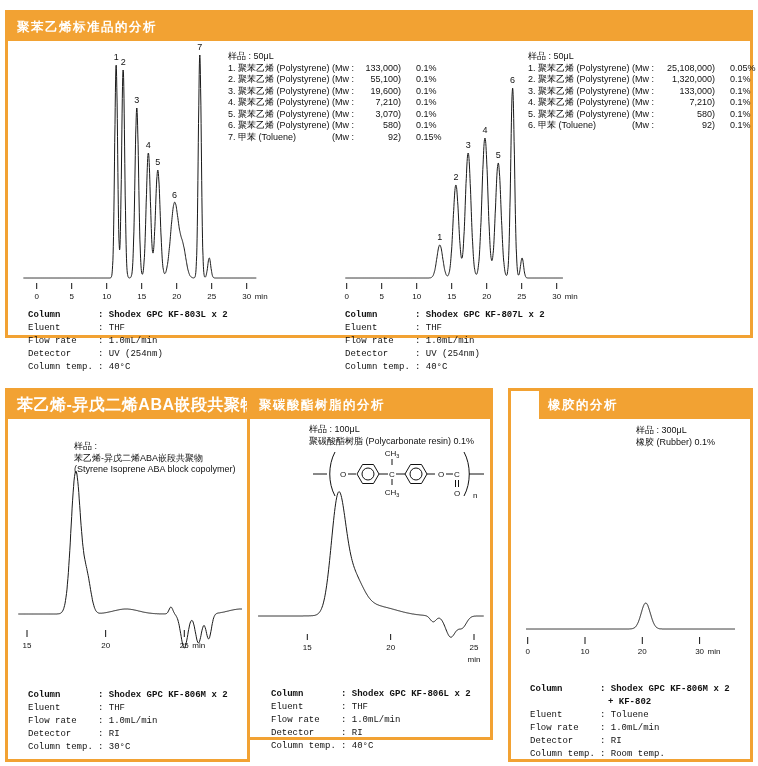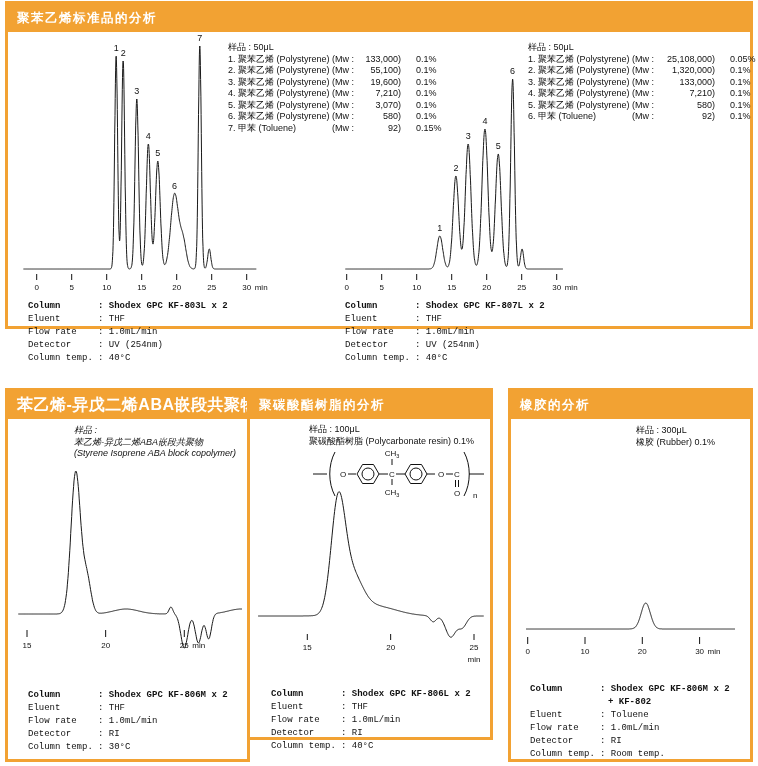--- a/index.html
+++ b/index.html
@@ -31,21 +31,21 @@
   .cond-extra{padding-left:8px;}
   svg{display:block;overflow:visible;}
   svg text{font-family:"Liberation Sans", sans-serif;fill:#111;}
   .tick-label{font-size:8px;}
   .peak-label{font-size:9px;}
   .struct text{font-size:8px;}
 </style>
 </head>
 <body>
 
-<div class="panel" style="left:5px;top:1px;width:748px;height:328px;">
+<div class="panel" style="left:5px;top:10px;width:748px;height:328px;">
   <div class="panel-header">聚苯乙烯标准品的分析</div>
 
   <svg class="abs" style="left:7px;top:27px;" width="262" height="266">
       <path d="M8.4,238.0L8.6,238.0L8.8,238.0L9.0,238.0L9.2,238.0L9.5,238.0L9.7,238.0L9.9,238.0L10.1,238.0L10.3,238.0L10.5,238.0L10.7,238.0L10.9,238.0L11.1,238.0L11.3,238.0L11.6,238.0L11.8,238.0L12.0,238.0L12.2,238.0L12.4,238.0L12.6,238.0L12.8,238.0L13.0,238.0L13.2,238.0L13.4,238.0L13.7,238.0L13.9,238.0L14.1,238.0L14.3,238.0L14.5,238.0L14.7,238.0L14.9,238.0L15.1,238.0L15.3,238.0L15.5,238.0L15.8,238.0L16.0,238.0L16.2,238.0L16.4,238.0L16.6,238.0L16.8,238.0L17.0,238.0L17.2,238.0L17.4,238.0L17.6,238.0L17.9,238.0L18.1,238.0L18.3,238.0L18.5,238.0L18.7,238.0L18.9,238.0L19.1,238.0L19.3,238.0L19.5,238.0L19.7,238.0L20.0,238.0L20.2,238.0L20.4,238.0L20.6,238.0L20.8,238.0L21.0,238.0L21.2,238.0L21.4,238.0L21.6,238.0L21.8,238.0L22.1,238.0L22.3,238.0L22.5,238.0L22.7,238.0L22.9,238.0L23.1,238.0L23.3,238.0L23.5,238.0L23.7,238.0L23.9,238.0L24.2,238.0L24.4,238.0L24.6,238.0L24.8,238.0L25.0,238.0L25.2,238.0L25.4,238.0L25.6,238.0L25.8,238.0L26.0,238.0L26.3,238.0L26.5,238.0L26.7,238.0L26.9,238.0L27.1,238.0L27.3,238.0L27.5,238.0L27.7,238.0L27.9,238.0L28.1,238.0L28.4,238.0L28.6,238.0L28.8,238.0L29.0,238.0L29.2,238.0L29.4,238.0L29.6,238.0L29.8,238.0L30.0,238.0L30.2,238.0L30.5,238.0L30.7,238.0L30.9,238.0L31.1,238.0L31.3,238.0L31.5,238.0L31.7,238.0L31.9,238.0L32.1,238.0L32.3,238.0L32.6,238.0L32.8,238.0L33.0,238.0L33.2,238.0L33.4,238.0L33.6,238.0L33.8,238.0L34.0,238.0L34.2,238.0L34.4,238.0L34.7,238.0L34.9,238.0L35.1,238.0L35.3,238.0L35.5,238.0L35.7,238.0L35.9,238.0L36.1,238.0L36.3,238.0L36.5,238.0L36.8,238.0L37.0,238.0L37.2,238.0L37.4,238.0L37.6,238.0L37.8,238.0L38.0,238.0L38.2,238.0L38.4,238.0L38.6,238.0L38.8,238.0L39.1,238.0L39.3,238.0L39.5,238.0L39.7,238.0L39.9,238.0L40.1,238.0L40.3,238.0L40.5,238.0L40.7,238.0L40.9,238.0L41.2,238.0L41.4,238.0L41.6,238.0L41.8,238.0L42.0,238.0L42.2,238.0L42.4,238.0L42.6,238.0L42.8,238.0L43.0,238.0L43.3,238.0L43.5,238.0L43.7,238.0L43.9,238.0L44.1,238.0L44.3,238.0L44.5,238.0L44.7,238.0L44.9,238.0L45.1,238.0L45.4,238.0L45.6,238.0L45.8,238.0L46.0,238.0L46.2,238.0L46.4,238.0L46.6,238.0L46.8,238.0L47.0,238.0L47.2,238.0L47.5,238.0L47.7,238.0L47.9,238.0L48.1,238.0L48.3,238.0L48.5,238.0L48.7,238.0L48.9,238.0L49.1,238.0L49.3,238.0L49.6,238.0L49.8,238.0L50.0,238.0L50.2,238.0L50.4,238.0L50.6,238.0L50.8,238.0L51.0,238.0L51.2,238.0L51.4,238.0L51.7,238.0L51.9,238.0L52.1,238.0L52.3,238.0L52.5,238.0L52.7,238.0L52.9,238.0L53.1,238.0L53.3,238.0L53.5,238.0L53.8,238.0L54.0,238.0L54.2,238.0L54.4,238.0L54.6,238.0L54.8,238.0L55.0,238.0L55.2,238.0L55.4,238.0L55.6,238.0L55.9,238.0L56.1,238.0L56.3,238.0L56.5,238.0L56.7,238.0L56.9,238.0L57.1,238.0L57.3,238.0L57.5,238.0L57.8,238.0L58.0,238.0L58.2,238.0L58.4,238.0L58.6,238.0L58.8,238.0L59.0,238.0L59.2,238.0L59.4,238.0L59.6,238.0L59.9,238.0L60.1,238.0L60.3,238.0L60.5,238.0L60.7,238.0L60.9,238.0L61.1,238.0L61.3,238.0L61.5,238.0L61.7,238.0L62.0,238.0L62.2,238.0L62.4,238.0L62.6,238.0L62.8,238.0L63.0,238.0L63.2,238.0L63.4,238.0L63.6,238.0L63.8,238.0L64.1,238.0L64.3,238.0L64.5,238.0L64.7,238.0L64.9,238.0L65.1,238.0L65.3,238.0L65.5,238.0L65.7,238.0L65.9,238.0L66.2,238.0L66.4,238.0L66.6,238.0L66.8,238.0L67.0,238.0L67.2,238.0L67.4,238.0L67.6,238.0L67.8,238.0L68.0,238.0L68.3,238.0L68.5,238.0L68.7,238.0L68.9,238.0L69.1,238.0L69.3,238.0L69.5,238.0L69.7,238.0L69.9,238.0L70.1,238.0L70.4,238.0L70.6,238.0L70.8,238.0L71.0,238.0L71.2,238.0L71.4,238.0L71.6,238.0L71.8,238.0L72.0,238.0L72.2,238.0L72.5,238.0L72.7,238.0L72.9,238.0L73.1,238.0L73.3,238.0L73.5,238.0L73.7,238.0L73.9,238.0L74.1,238.0L74.3,238.0L74.6,238.0L74.8,238.0L75.0,238.0L75.2,238.0L75.4,238.0L75.6,238.0L75.8,238.0L76.0,238.0L76.2,238.0L76.4,238.0L76.7,238.0L76.9,238.0L77.1,238.0L77.3,238.0L77.5,238.0L77.7,238.0L77.9,238.0L78.1,238.0L78.3,238.0L78.5,238.0L78.8,238.0L79.0,238.0L79.2,238.0L79.4,238.0L79.6,238.0L79.8,238.0L80.0,238.0L80.2,238.0L80.4,238.0L80.6,238.0L80.9,238.0L81.1,238.0L81.3,238.0L81.5,238.0L81.7,238.0L81.9,238.0L82.1,238.0L82.3,238.0L82.5,238.0L82.7,238.0L83.0,238.0L83.2,238.0L83.4,238.0L83.6,238.0L83.8,238.0L84.0,238.0L84.2,238.0L84.4,238.0L84.6,238.0L84.8,238.0L85.1,238.0L85.3,238.0L85.5,238.0L85.7,238.0L85.9,238.0L86.1,238.0L86.3,238.0L86.5,238.0L86.7,238.0L86.9,238.0L87.1,238.0L87.4,238.0L87.6,238.0L87.8,238.0L88.0,238.0L88.2,238.0L88.4,238.0L88.6,238.0L88.8,238.0L89.0,238.0L89.2,238.0L89.5,238.0L89.7,238.0L89.9,238.0L90.1,238.0L90.3,238.0L90.5,238.0L90.7,238.0L90.9,238.0L91.1,238.0L91.3,238.0L91.6,238.0L91.8,238.0L92.0,238.0L92.2,238.0L92.4,238.0L92.6,238.0L92.8,238.0L93.0,238.0L93.2,238.0L93.4,238.0L93.7,238.0L93.9,238.0L94.1,238.0L94.3,238.0L94.5,238.0L94.7,238.0L94.9,238.0L95.1,238.0L95.3,237.9L95.5,237.8L95.8,237.7L96.0,237.6L96.2,237.3L96.4,236.9L96.6,236.2L96.8,235.3L97.0,233.9L97.2,231.9L97.4,229.2L97.6,225.5L97.9,220.6L98.1,214.3L98.3,206.3L98.5,196.6L98.7,184.9L98.9,171.3L99.1,155.9L99.3,139.0L99.5,121.1L99.7,102.7L100.0,84.5L100.2,67.4L100.4,52.3L100.6,39.9L100.8,31.0L101.0,26.0L101.2,25.2L101.4,28.8L101.6,36.5L101.8,47.8L102.1,62.1L102.3,78.5L102.5,96.3L102.7,114.6L102.9,132.5L103.1,149.5L103.3,164.8L103.5,178.3L103.7,189.4L103.9,198.2L104.2,204.6L104.4,208.4L104.6,209.8L104.8,208.8L105.0,205.4L105.2,199.7L105.4,191.6L105.6,181.4L105.8,169.2L106.0,155.1L106.3,139.5L106.5,123.0L106.7,105.9L106.9,89.1L107.1,73.1L107.3,58.7L107.5,46.7L107.7,37.6L107.9,31.9L108.1,30.0L108.4,31.9L108.6,37.6L108.8,46.7L109.0,58.8L109.2,73.1L109.4,89.2L109.6,106.1L109.8,123.3L110.0,140.1L110.2,155.9L110.5,170.5L110.7,183.5L110.9,194.8L111.1,204.4L111.3,212.3L111.5,218.8L111.7,223.8L111.9,227.8L112.1,230.7L112.3,233.0L112.6,234.6L112.8,235.7L113.0,236.5L113.2,237.0L113.4,237.4L113.6,237.6L113.8,237.8L114.0,237.8L114.2,237.9L114.4,237.9L114.7,237.9L114.9,237.9L115.1,237.8L115.3,237.7L115.5,237.6L115.7,237.4L115.9,237.1L116.1,236.7L116.3,236.1L116.5,235.3L116.8,234.3L117.0,233.0L117.2,231.2L117.4,229.0L117.6,226.1L117.8,222.6L118.0,218.3L118.2,213.2L118.4,207.1L118.6,200.0L118.9,191.9L119.1,182.8L119.3,172.8L119.5,162.0L119.7,150.6L119.9,138.9L120.1,127.0L120.3,115.3L120.5,104.2L120.7,94.1L121.0,85.2L121.2,77.9L121.4,72.5L121.6,69.1L121.8,68.0L122.0,69.1L122.2,72.5L122.4,77.9L122.6,85.2L122.8,94.1L123.1,104.2L123.3,115.3L123.5,127.0L123.7,138.9L123.9,150.6L124.1,162.0L124.3,172.8L124.5,182.8L124.7,191.9L124.9,199.9L125.2,207.0L125.4,213.1L125.6,218.2L125.8,222.4L126.0,225.9L126.2,228.6L126.4,230.7L126.6,232.2L126.8,233.3L127.0,234.0L127.3,234.2L127.5,234.2L127.7,233.8L127.9,233.1L128.1,232.1L128.3,230.7L128.5,228.9L128.7,226.8L128.9,224.1L129.1,221.0L129.4,217.4L129.6,213.2L129.8,208.5L130.0,203.2L130.2,197.4L130.4,191.1L130.6,184.3L130.8,177.2L131.0,169.7L131.2,162.2L131.5,154.6L131.7,147.2L131.9,140.2L132.1,133.6L132.3,127.7L132.5,122.6L132.7,118.5L132.9,115.5L133.1,113.6L133.3,113.0L133.6,113.6L133.8,115.4L134.0,118.4L134.2,122.5L134.4,127.5L134.6,133.3L134.8,139.8L135.0,146.7L135.2,153.9L135.4,161.3L135.7,168.5L135.9,175.6L136.1,182.3L136.3,188.5L136.5,194.2L136.7,199.2L136.9,203.4L137.1,206.9L137.3,209.7L137.5,211.6L137.8,212.7L138.0,213.1L138.2,212.7L138.4,211.6L138.6,209.7L138.8,207.3L139.0,204.1L139.2,200.5L139.4,196.3L139.6,191.6L139.9,186.6L140.1,181.3L140.3,175.8L140.5,170.2L140.7,164.6L140.9,159.0L141.1,153.7L141.3,148.7L141.5,144.1L141.7,140.0L142.0,136.5L142.2,133.7L142.4,131.7L142.6,130.4L142.8,130.0L143.0,130.4L143.2,131.7L143.4,133.7L143.6,136.5L143.8,140.0L144.1,144.1L144.3,148.7L144.5,153.8L144.7,159.2L144.9,164.8L145.1,170.5L145.3,176.3L145.5,182.0L145.7,187.5L145.9,192.9L146.2,198.0L146.4,202.7L146.6,207.2L146.8,211.2L147.0,214.9L147.2,218.2L147.4,221.1L147.6,223.6L147.8,225.8L148.0,227.7L148.3,229.2L148.5,230.5L148.7,231.6L148.9,232.3L149.1,232.9L149.3,233.3L149.5,233.6L149.7,233.6L149.9,233.6L150.1,233.4L150.4,233.1L150.6,232.7L150.8,232.2L151.0,231.6L151.2,230.8L151.4,230.0L151.6,229.1L151.8,228.1L152.0,227.0L152.2,225.8L152.5,224.5L152.7,223.1L152.9,221.6L153.1,220.0L153.3,218.3L153.5,216.5L153.7,214.6L153.9,212.6L154.1,210.6L154.3,208.4L154.6,206.2L154.8,203.9L155.0,201.5L155.2,199.1L155.4,196.6L155.6,194.2L155.8,191.7L156.0,189.2L156.2,186.7L156.4,184.3L156.7,181.9L156.9,179.6L157.1,177.4L157.3,175.3L157.5,173.3L157.7,171.4L157.9,169.6L158.1,168.1L158.3,166.7L158.5,165.4L158.8,164.4L159.0,163.5L159.2,162.9L159.4,162.4L159.6,162.2L159.8,162.2L160.0,162.3L160.2,162.7L160.4,163.2L160.6,163.9L160.9,164.8L161.1,165.8L161.3,166.9L161.5,168.2L161.7,169.6L161.9,171.0L162.1,172.6L162.3,174.1L162.5,175.7L162.8,177.4L163.0,179.0L163.2,180.6L163.4,182.1L163.6,183.7L163.8,185.1L164.0,186.5L164.2,187.9L164.4,189.1L164.6,190.3L164.9,191.4L165.1,192.5L165.3,193.4L165.5,194.3L165.7,195.1L165.9,195.9L166.1,196.7L166.3,197.4L166.5,198.0L166.7,198.7L167.0,199.4L167.2,200.1L167.4,200.8L167.6,201.5L167.8,202.3L168.0,203.1L168.2,203.9L168.4,204.8L168.6,205.8L168.8,206.8L169.1,207.8L169.3,208.9L169.5,210.1L169.7,211.3L169.9,212.5L170.1,213.8L170.3,215.0L170.5,216.3L170.7,217.6L170.9,218.9L171.2,220.2L171.4,221.4L171.6,222.7L171.8,223.9L172.0,225.0L172.2,226.1L172.4,227.2L172.6,228.2L172.8,229.2L173.0,230.0L173.3,230.9L173.5,231.7L173.7,232.4L173.9,233.0L174.1,233.6L174.3,234.2L174.5,234.6L174.7,235.1L174.9,235.5L175.1,235.8L175.4,236.1L175.6,236.4L175.8,236.7L176.0,236.9L176.2,237.0L176.4,237.2L176.6,237.3L176.8,237.4L177.0,237.5L177.2,237.6L177.5,237.7L177.7,237.7L177.9,237.8L178.1,237.8L178.3,237.9L178.5,237.9L178.7,237.9L178.9,237.9L179.1,237.8L179.3,237.7L179.6,237.6L179.8,237.3L180.0,237.0L180.2,236.4L180.4,235.5L180.6,234.2L180.8,232.4L181.0,229.8L181.2,226.3L181.4,221.6L181.7,215.5L181.9,207.8L182.1,198.2L182.3,186.7L182.5,173.1L182.7,157.6L182.9,140.4L183.1,121.9L183.3,102.7L183.5,83.6L183.8,65.2L184.0,48.6L184.2,34.6L184.4,23.9L184.6,17.3L184.8,15.0L185.0,17.3L185.2,23.9L185.4,34.6L185.6,48.6L185.9,65.2L186.1,83.6L186.3,102.7L186.5,121.9L186.7,140.4L186.9,157.6L187.1,173.1L187.3,186.7L187.5,198.2L187.7,207.8L188.0,215.5L188.2,221.6L188.4,226.3L188.6,229.8L188.8,232.4L189.0,234.2L189.2,235.4L189.4,236.3L189.6,236.8L189.8,237.0L190.1,237.1L190.3,237.1L190.5,236.9L190.7,236.6L190.9,236.1L191.1,235.5L191.3,234.8L191.5,233.8L191.7,232.8L191.9,231.5L192.2,230.1L192.4,228.6L192.6,227.0L192.8,225.3L193.0,223.7L193.2,222.1L193.4,220.8L193.6,219.6L193.8,218.7L194.0,218.2L194.3,218.0L194.5,218.2L194.7,218.7L194.9,219.6L195.1,220.8L195.3,222.1L195.5,223.7L195.7,225.3L195.9,227.0L196.1,228.6L196.4,230.1L196.6,231.5L196.8,232.8L197.0,233.8L197.2,234.8L197.4,235.5L197.6,236.1L197.8,236.6L198.0,237.0L198.2,237.3L198.5,237.5L198.7,237.7L198.9,237.8L199.1,237.9L199.3,237.9L199.5,237.9L199.7,238.0L199.9,238.0L200.1,238.0L200.3,238.0L200.6,238.0L200.8,238.0L201.0,238.0L201.2,238.0L201.4,238.0L201.6,238.0L201.8,238.0L202.0,238.0L202.2,238.0L202.4,238.0L202.7,238.0L202.9,238.0L203.1,238.0L203.3,238.0L203.5,238.0L203.7,238.0L203.9,238.0L204.1,238.0L204.3,238.0L204.5,238.0L204.8,238.0L205.0,238.0L205.2,238.0L205.4,238.0L205.6,238.0L205.8,238.0L206.0,238.0L206.2,238.0L206.4,238.0L206.6,238.0L206.9,238.0L207.1,238.0L207.3,238.0L207.5,238.0L207.7,238.0L207.9,238.0L208.1,238.0L208.3,238.0L208.5,238.0L208.7,238.0L209.0,238.0L209.2,238.0L209.4,238.0L209.6,238.0L209.8,238.0L210.0,238.0L210.2,238.0L210.4,238.0L210.6,238.0L210.8,238.0L211.1,238.0L211.3,238.0L211.5,238.0L211.7,238.0L211.9,238.0L212.1,238.0L212.3,238.0L212.5,238.0L212.7,238.0L212.9,238.0L213.2,238.0L213.4,238.0L213.6,238.0L213.8,238.0L214.0,238.0L214.2,238.0L214.4,238.0L214.6,238.0L214.8,238.0L215.0,238.0L215.3,238.0L215.5,238.0L215.7,238.0L215.9,238.0L216.1,238.0L216.3,238.0L216.5,238.0L216.7,238.0L216.9,238.0L217.1,238.0L217.4,238.0L217.6,238.0L217.8,238.0L218.0,238.0L218.2,238.0L218.4,238.0L218.6,238.0L218.8,238.0L219.0,238.0L219.2,238.0L219.5,238.0L219.7,238.0L219.9,238.0L220.1,238.0L220.3,238.0L220.5,238.0L220.7,238.0L220.9,238.0L221.1,238.0L221.3,238.0L221.6,238.0L221.8,238.0L222.0,238.0L222.2,238.0L222.4,238.0L222.6,238.0L222.8,238.0L223.0,238.0L223.2,238.0L223.4,238.0L223.7,238.0L223.9,238.0L224.1,238.0L224.3,238.0L224.5,238.0L224.7,238.0L224.9,238.0L225.1,238.0L225.3,238.0L225.5,238.0L225.8,238.0L226.0,238.0L226.2,238.0L226.4,238.0L226.6,238.0L226.8,238.0L227.0,238.0L227.2,238.0L227.4,238.0L227.6,238.0L227.9,238.0L228.1,238.0L228.3,238.0L228.5,238.0L228.7,238.0L228.9,238.0L229.1,238.0L229.3,238.0L229.5,238.0L229.7,238.0L230.0,238.0L230.2,238.0L230.4,238.0L230.6,238.0L230.8,238.0L231.0,238.0L231.2,238.0L231.4,238.0L231.6,238.0L231.8,238.0L232.1,238.0L232.3,238.0L232.5,238.0L232.7,238.0L232.9,238.0L233.1,238.0L233.3,238.0L233.5,238.0L233.7,238.0L233.9,238.0L234.2,238.0L234.4,238.0L234.6,238.0L234.8,238.0L235.0,238.0L235.2,238.0L235.4,238.0L235.6,238.0L235.8,238.0L236.0,238.0L236.3,238.0L236.5,238.0L236.7,238.0L236.9,238.0L237.1,238.0L237.3,238.0L237.5,238.0L237.7,238.0L237.9,238.0L238.1,238.0L238.4,238.0L238.6,238.0L238.8,238.0L239.0,238.0L239.2,238.0L239.4,238.0L239.6,238.0L239.8,238.0L240.0,238.0L240.2,238.0L240.5,238.0L240.7,238.0L240.9,238.0L241.1,238.0L241.3,238.0" fill="none" stroke="#1a1a1a" stroke-width="1"></path>
       <line x1="21.7" y1="243" x2="21.7" y2="249" stroke="#111" stroke-width="1"></line>
       <text x="21.7" y="259" text-anchor="middle" class="tick-label">0</text>
       <line x1="56.7" y1="243" x2="56.7" y2="249" stroke="#111" stroke-width="1"></line>
       <text x="56.7" y="259" text-anchor="middle" class="tick-label">5</text>
       <line x1="91.7" y1="243" x2="91.7" y2="249" stroke="#111" stroke-width="1"></line>
       <text x="91.7" y="259" text-anchor="middle" class="tick-label">10</text>
@@ -228,21 +228,21 @@
         <span>
           <div>:&nbsp;40°C</div>
         </span>
       </div>
     </div>
 </div>
 
 <div class="panel" style="left:5px;top:388px;width:245px;height:374px;">
   <div class="panel-header" style="font-size:16px;letter-spacing:0.5px;">苯乙烯-异戊二烯ABA嵌段共聚物的分析</div>
 
-  <div class="abs sample" style="left:66px;top:34px;font-style:italic;">
+  <div class="abs sample" style="left:66px;top:50px;">
       <div>样品 :</div>
       <div>苯乙烯-异戊二烯ABA嵌段共聚物</div>
       <div>(Styrene Isoprene ABA block copolymer)</div>
     </div>
 
   <svg class="abs" style="left:0px;top:69px;" width="238" height="198">
       <path d="M10.3,154.0L10.8,154.0L11.3,154.0L11.8,154.0L12.2,154.0L12.7,154.0L13.2,154.0L13.7,154.0L14.1,154.0L14.6,154.0L15.1,154.0L15.5,154.0L16.0,154.0L16.5,154.0L17.0,154.0L17.4,154.0L17.9,154.0L18.4,154.0L18.8,154.0L19.3,154.0L19.8,154.0L20.3,154.0L20.7,154.0L21.2,154.0L21.7,154.0L22.1,154.0L22.6,154.0L23.1,154.0L23.6,154.0L24.0,154.0L24.5,154.0L25.0,154.0L25.4,154.0L25.9,154.0L26.4,154.0L26.9,154.0L27.3,154.0L27.8,154.0L28.3,154.0L28.8,154.0L29.2,154.0L29.7,154.0L30.2,154.0L30.6,154.0L31.1,154.0L31.6,154.0L32.1,154.0L32.5,154.0L33.0,154.0L33.5,154.0L33.9,154.0L34.4,154.0L34.9,154.0L35.4,154.0L35.8,154.0L36.3,154.0L36.8,154.0L37.2,154.0L37.7,154.0L38.2,154.0L38.7,154.0L39.1,154.0L39.6,154.0L40.1,154.0L40.6,154.0L41.0,154.0L41.5,154.0L42.0,154.0L42.4,154.0L42.9,154.0L43.4,154.0L43.9,154.0L44.3,154.0L44.8,154.0L45.3,154.0L45.7,154.0L46.2,154.0L46.7,154.0L47.2,154.0L47.6,154.0L48.1,154.0L48.6,154.0L49.0,153.9L49.5,153.9L50.0,153.9L50.5,153.8L50.9,153.8L51.4,153.7L51.9,153.5L52.3,153.3L52.8,153.1L53.3,152.7L53.8,152.3L54.2,151.7L54.7,150.9L55.2,149.9L55.7,148.7L56.1,147.2L56.6,145.4L57.1,143.1L57.5,140.4L58.0,137.2L58.5,133.5L59.0,129.1L59.4,124.2L59.9,118.6L60.4,112.4L60.8,105.6L61.3,98.2L61.8,90.3L62.3,82.1L62.7,73.6L63.2,65.0L63.7,56.4L64.1,48.1L64.6,40.2L65.1,32.9L65.6,26.5L66.0,20.9L66.5,16.6L67.0,13.4L67.4,11.5L67.9,11.0L68.4,11.8L68.9,13.9L69.3,17.2L69.8,21.5L70.3,26.7L70.8,32.5L71.2,38.9L71.7,45.6L72.2,52.4L72.6,59.0L73.1,65.5L73.6,71.5L74.1,77.1L74.5,82.2L75.0,86.6L75.5,90.6L75.9,94.0L76.4,97.0L76.9,99.7L77.4,102.1L77.8,104.3L78.3,106.5L78.8,108.6L79.2,110.8L79.7,113.2L80.2,115.6L80.7,118.2L81.1,120.9L81.6,123.7L82.1,126.5L82.5,129.3L83.0,132.1L83.5,134.8L84.0,137.4L84.4,139.8L84.9,142.0L85.4,143.9L85.9,145.7L86.3,147.2L86.8,148.5L87.3,149.6L87.7,150.5L88.2,151.2L88.7,151.8L89.2,152.2L89.6,152.5L90.1,152.8L90.6,153.0L91.0,153.1L91.5,153.2L92.0,153.2L92.5,153.2L92.9,153.2L93.4,153.2L93.9,153.2L94.3,153.1L94.8,153.1L95.3,153.0L95.8,153.0L96.2,152.9L96.7,152.8L97.2,152.7L97.7,152.7L98.1,152.6L98.6,152.5L99.1,152.4L99.5,152.3L100.0,152.2L100.5,152.1L101.0,152.0L101.4,151.9L101.9,151.8L102.4,151.7L102.8,151.6L103.3,151.5L103.8,151.4L104.3,151.3L104.7,151.2L105.2,151.0L105.7,150.9L106.1,150.8L106.6,150.7L107.1,150.6L107.6,150.5L108.0,150.4L108.5,150.3L109.0,150.2L109.4,150.1L109.9,150.0L110.4,149.9L110.9,149.8L111.3,149.7L111.8,149.6L112.3,149.5L112.8,149.4L113.2,149.4L113.7,149.3L114.2,149.2L114.6,149.2L115.1,149.1L115.6,149.1L116.1,149.1L116.5,149.0L117.0,149.0L117.5,149.0L117.9,149.0L118.4,149.0L118.9,149.0L119.4,149.0L119.8,149.0L120.3,149.1L120.8,149.1L121.2,149.2L121.7,149.2L122.2,149.3L122.7,149.3L123.1,149.4L123.6,149.5L124.1,149.5L124.5,149.6L125.0,149.7L125.5,149.8L126.0,149.9L126.4,150.0L126.9,150.1L127.4,150.2L127.9,150.3L128.3,150.4L128.8,150.5L129.3,150.6L129.7,150.7L130.2,150.9L130.7,151.0L131.2,151.1L131.6,151.2L132.1,151.3L132.6,151.4L133.0,151.5L133.5,151.6L134.0,151.7L134.5,151.9L134.9,152.0L135.4,152.1L135.9,152.2L136.3,152.3L136.8,152.3L137.3,152.4L137.8,152.5L138.2,152.6L138.7,152.7L139.2,152.8L139.6,152.8L140.1,152.9L140.6,153.0L141.1,153.1L141.5,153.1L142.0,153.2L142.5,153.2L143.0,153.3L143.4,153.3L143.9,153.4L144.4,153.4L144.8,153.5L145.3,153.5L145.8,153.6L146.3,153.6L146.7,153.6L147.2,153.7L147.7,153.7L148.1,153.7L148.6,153.7L149.1,153.8L149.6,153.8L150.0,153.8L150.5,153.8L151.0,153.8L151.4,153.9L151.9,153.9L152.4,153.9L152.9,153.9L153.3,153.9L153.8,153.9L154.3,153.9L154.7,153.9L155.2,153.9L155.7,153.9L156.2,153.9L156.6,153.9L157.1,153.9L157.6,153.8L158.1,153.7L158.5,153.5L159.0,153.2L159.5,152.7L159.9,152.0L160.4,151.1L160.9,150.1L161.4,149.0L161.8,148.1L162.3,147.4L162.8,147.0L163.2,147.1L163.7,147.6L164.2,148.5L164.7,149.5L165.1,150.6L165.6,151.7L166.1,152.7L166.5,153.5L167.0,154.3L167.5,155.0L168.0,155.7L168.4,156.5L168.9,157.4L169.4,158.6L169.9,160.0L170.3,161.6L170.8,163.6L171.3,165.8L171.7,168.3L172.2,170.9L172.7,173.7L173.2,176.5L173.6,179.2L174.1,181.8L174.6,184.0L175.0,185.8L175.5,187.1L176.0,187.9L176.5,188.0L176.9,187.4L177.4,186.3L177.9,184.7L178.3,182.6L178.8,180.1L179.3,177.5L179.8,174.7L180.2,172.0L180.7,169.4L181.2,167.0L181.6,164.9L182.1,163.1L182.6,161.8L183.1,160.9L183.5,160.4L184.0,160.4L184.5,160.8L185.0,161.8L185.4,163.1L185.9,164.9L186.4,166.9L186.8,169.3L187.3,171.8L187.8,174.3L188.3,176.8L188.7,179.0L189.2,180.8L189.7,182.1L190.1,182.9L190.6,183.0L191.1,182.4L191.6,181.3L192.0,179.7L192.5,177.7L193.0,175.4L193.4,173.1L193.9,170.8L194.4,168.8L194.9,167.2L195.3,166.0L195.8,165.5L196.3,165.6L196.7,166.3L197.2,167.6L197.7,169.3L198.2,171.4L198.6,173.5L199.1,175.6L199.6,177.3L200.1,178.4L200.5,178.9L201.0,178.7L201.5,177.8L201.9,176.2L202.4,174.0L202.9,171.5L203.4,168.9L203.8,166.2L204.3,163.6L204.8,161.4L205.2,159.4L205.7,157.8L206.2,156.5L206.7,155.5L207.1,154.8L207.6,154.2L208.1,153.8L208.5,153.6L209.0,153.4L209.5,153.2L210.0,153.1L210.4,153.0L210.9,152.9L211.4,152.9L211.8,152.8L212.3,152.7L212.8,152.6L213.3,152.5L213.7,152.4L214.2,152.3L214.7,152.3L215.2,152.2L215.6,152.1L216.1,152.0L216.6,151.9L217.0,151.7L217.5,151.6L218.0,151.5L218.5,151.4L218.9,151.3L219.4,151.2L219.9,151.1L220.3,151.0L220.8,150.9L221.3,150.7L221.8,150.6L222.2,150.5L222.7,150.4L223.2,150.3L223.6,150.2L224.1,150.1L224.6,150.0L225.1,149.9L225.5,149.8L226.0,149.7L226.5,149.6L227.0,149.5L227.4,149.5L227.9,149.4L228.4,149.3L228.8,149.3L229.3,149.2L229.8,149.2L230.3,149.1L230.7,149.1L231.2,149.0L231.7,149.0L232.1,149.0L232.6,149.0L233.1,149.0L233.6,149.0L234.0,149.0" fill="none" stroke="#1a1a1a" stroke-width="1"></path>
       <line x1="19" y1="170" x2="19" y2="177" stroke="#111" stroke-width="1"></line>
       <text x="19" y="188" text-anchor="middle" class="tick-label">15</text>
       <line x1="97.65" y1="170" x2="97.65" y2="177" stroke="#111" stroke-width="1"></line>
@@ -360,21 +360,21 @@
       </div>
       <div class="cond-row">
         <span class="cond-label">Column temp.</span>
         <span>
           <div>:&nbsp;40°C</div>
         </span>
       </div>
     </div>
 </div>
 
-<div class="panel" style="left:508px;top:388px;width:245px;height:374px;">
+<div class="panel" style="left:508px;top:388px;width:245px;height:374px;padding-left:28px;">
   <div class="panel-header">橡胶的分析</div>
 
   <div class="abs sample" style="left:125px;top:34px;">
       <div>样品 : 300μL</div>
       <div>橡胶 (Rubber) 0.1%</div>
     </div>
 
   <svg class="abs" style="left:4px;top:169px;" width="235" height="105">
       <path d="M11.0,69.0L11.2,69.0L11.3,69.0L11.5,69.0L11.7,69.0L11.8,69.0L12.0,69.0L12.2,69.0L12.4,69.0L12.5,69.0L12.7,69.0L12.9,69.0L13.0,69.0L13.2,69.0L13.4,69.0L13.6,69.0L13.7,69.0L13.9,69.0L14.1,69.0L14.2,69.0L14.4,69.0L14.6,69.0L14.8,69.0L14.9,69.0L15.1,69.0L15.3,69.0L15.5,69.0L15.6,69.0L15.8,69.0L16.0,69.0L16.1,69.0L16.3,69.0L16.5,69.0L16.7,69.0L16.8,69.0L17.0,69.0L17.2,69.0L17.3,69.0L17.5,69.0L17.7,69.0L17.9,69.0L18.0,69.0L18.2,69.0L18.4,69.0L18.5,69.0L18.7,69.0L18.9,69.0L19.1,69.0L19.2,69.0L19.4,69.0L19.6,69.0L19.7,69.0L19.9,69.0L20.1,69.0L20.3,69.0L20.4,69.0L20.6,69.0L20.8,69.0L21.0,69.0L21.1,69.0L21.3,69.0L21.5,69.0L21.6,69.0L21.8,69.0L22.0,69.0L22.2,69.0L22.3,69.0L22.5,69.0L22.7,69.0L22.8,69.0L23.0,69.0L23.2,69.0L23.4,69.0L23.5,69.0L23.7,69.0L23.9,69.0L24.0,69.0L24.2,69.0L24.4,69.0L24.6,69.0L24.7,69.0L24.9,69.0L25.1,69.0L25.2,69.0L25.4,69.0L25.6,69.0L25.8,69.0L25.9,69.0L26.1,69.0L26.3,69.0L26.5,69.0L26.6,69.0L26.8,69.0L27.0,69.0L27.1,69.0L27.3,69.0L27.5,69.0L27.7,69.0L27.8,69.0L28.0,69.0L28.2,69.0L28.3,69.0L28.5,69.0L28.7,69.0L28.9,69.0L29.0,69.0L29.2,69.0L29.4,69.0L29.5,69.0L29.7,69.0L29.9,69.0L30.1,69.0L30.2,69.0L30.4,69.0L30.6,69.0L30.7,69.0L30.9,69.0L31.1,69.0L31.3,69.0L31.4,69.0L31.6,69.0L31.8,69.0L32.0,69.0L32.1,69.0L32.3,69.0L32.5,69.0L32.6,69.0L32.8,69.0L33.0,69.0L33.2,69.0L33.3,69.0L33.5,69.0L33.7,69.0L33.8,69.0L34.0,69.0L34.2,69.0L34.4,69.0L34.5,69.0L34.7,69.0L34.9,69.0L35.0,69.0L35.2,69.0L35.4,69.0L35.6,69.0L35.7,69.0L35.9,69.0L36.1,69.0L36.3,69.0L36.4,69.0L36.6,69.0L36.8,69.0L36.9,69.0L37.1,69.0L37.3,69.0L37.5,69.0L37.6,69.0L37.8,69.0L38.0,69.0L38.1,69.0L38.3,69.0L38.5,69.0L38.7,69.0L38.8,69.0L39.0,69.0L39.2,69.0L39.3,69.0L39.5,69.0L39.7,69.0L39.9,69.0L40.0,69.0L40.2,69.0L40.4,69.0L40.5,69.0L40.7,69.0L40.9,69.0L41.1,69.0L41.2,69.0L41.4,69.0L41.6,69.0L41.8,69.0L41.9,69.0L42.1,69.0L42.3,69.0L42.4,69.0L42.6,69.0L42.8,69.0L43.0,69.0L43.1,69.0L43.3,69.0L43.5,69.0L43.6,69.0L43.8,69.0L44.0,69.0L44.2,69.0L44.3,69.0L44.5,69.0L44.7,69.0L44.8,69.0L45.0,69.0L45.2,69.0L45.4,69.0L45.5,69.0L45.7,69.0L45.9,69.0L46.0,69.0L46.2,69.0L46.4,69.0L46.6,69.0L46.7,69.0L46.9,69.0L47.1,69.0L47.3,69.0L47.4,69.0L47.6,69.0L47.8,69.0L47.9,69.0L48.1,69.0L48.3,69.0L48.5,69.0L48.6,69.0L48.8,69.0L49.0,69.0L49.1,69.0L49.3,69.0L49.5,69.0L49.7,69.0L49.8,69.0L50.0,69.0L50.2,69.0L50.3,69.0L50.5,69.0L50.7,69.0L50.9,69.0L51.0,69.0L51.2,69.0L51.4,69.0L51.5,69.0L51.7,69.0L51.9,69.0L52.1,69.0L52.2,69.0L52.4,69.0L52.6,69.0L52.8,69.0L52.9,69.0L53.1,69.0L53.3,69.0L53.4,69.0L53.6,69.0L53.8,69.0L54.0,69.0L54.1,69.0L54.3,69.0L54.5,69.0L54.6,69.0L54.8,69.0L55.0,69.0L55.2,69.0L55.3,69.0L55.5,69.0L55.7,69.0L55.8,69.0L56.0,69.0L56.2,69.0L56.4,69.0L56.5,69.0L56.7,69.0L56.9,69.0L57.1,69.0L57.2,69.0L57.4,69.0L57.6,69.0L57.7,69.0L57.9,69.0L58.1,69.0L58.3,69.0L58.4,69.0L58.6,69.0L58.8,69.0L58.9,69.0L59.1,69.0L59.3,69.0L59.5,69.0L59.6,69.0L59.8,69.0L60.0,69.0L60.1,69.0L60.3,69.0L60.5,69.0L60.7,69.0L60.8,69.0L61.0,69.0L61.2,69.0L61.3,69.0L61.5,69.0L61.7,69.0L61.9,69.0L62.0,69.0L62.2,69.0L62.4,69.0L62.6,69.0L62.7,69.0L62.9,69.0L63.1,69.0L63.2,69.0L63.4,69.0L63.6,69.0L63.8,69.0L63.9,69.0L64.1,69.0L64.3,69.0L64.4,69.0L64.6,69.0L64.8,69.0L65.0,69.0L65.1,69.0L65.3,69.0L65.5,69.0L65.6,69.0L65.8,69.0L66.0,69.0L66.2,69.0L66.3,69.0L66.5,69.0L66.7,69.0L66.8,69.0L67.0,69.0L67.2,69.0L67.4,69.0L67.5,69.0L67.7,69.0L67.9,69.0L68.1,69.0L68.2,69.0L68.4,69.0L68.6,69.0L68.7,69.0L68.9,69.0L69.1,69.0L69.3,69.0L69.4,69.0L69.6,69.0L69.8,69.0L69.9,69.0L70.1,69.0L70.3,69.0L70.5,69.0L70.6,69.0L70.8,69.0L71.0,69.0L71.1,69.0L71.3,69.0L71.5,69.0L71.7,69.0L71.8,69.0L72.0,69.0L72.2,69.0L72.3,69.0L72.5,69.0L72.7,69.0L72.9,69.0L73.0,69.0L73.2,69.0L73.4,69.0L73.6,69.0L73.7,69.0L73.9,69.0L74.1,69.0L74.2,69.0L74.4,69.0L74.6,69.0L74.8,69.0L74.9,69.0L75.1,69.0L75.3,69.0L75.4,69.0L75.6,69.0L75.8,69.0L76.0,69.0L76.1,69.0L76.3,69.0L76.5,69.0L76.6,69.0L76.8,69.0L77.0,69.0L77.2,69.0L77.3,69.0L77.5,69.0L77.7,69.0L77.9,69.0L78.0,69.0L78.2,69.0L78.4,69.0L78.5,69.0L78.7,69.0L78.9,69.0L79.1,69.0L79.2,69.0L79.4,69.0L79.6,69.0L79.7,69.0L79.9,69.0L80.1,69.0L80.3,69.0L80.4,69.0L80.6,69.0L80.8,69.0L80.9,69.0L81.1,69.0L81.3,69.0L81.5,69.0L81.6,69.0L81.8,69.0L82.0,69.0L82.1,69.0L82.3,69.0L82.5,69.0L82.7,69.0L82.8,69.0L83.0,69.0L83.2,69.0L83.4,69.0L83.5,69.0L83.7,69.0L83.9,69.0L84.0,69.0L84.2,69.0L84.4,69.0L84.6,69.0L84.7,69.0L84.9,69.0L85.1,69.0L85.2,69.0L85.4,69.0L85.6,69.0L85.8,69.0L85.9,69.0L86.1,69.0L86.3,69.0L86.4,69.0L86.6,69.0L86.8,69.0L87.0,69.0L87.1,69.0L87.3,69.0L87.5,69.0L87.6,69.0L87.8,69.0L88.0,69.0L88.2,69.0L88.3,69.0L88.5,69.0L88.7,69.0L88.9,69.0L89.0,69.0L89.2,69.0L89.4,69.0L89.5,69.0L89.7,69.0L89.9,69.0L90.1,69.0L90.2,69.0L90.4,69.0L90.6,69.0L90.7,69.0L90.9,69.0L91.1,69.0L91.3,69.0L91.4,69.0L91.6,69.0L91.8,69.0L91.9,69.0L92.1,69.0L92.3,69.0L92.5,69.0L92.6,69.0L92.8,69.0L93.0,69.0L93.1,69.0L93.3,69.0L93.5,69.0L93.7,69.0L93.8,69.0L94.0,69.0L94.2,69.0L94.4,69.0L94.5,69.0L94.7,69.0L94.9,69.0L95.0,69.0L95.2,69.0L95.4,69.0L95.6,69.0L95.7,69.0L95.9,69.0L96.1,69.0L96.2,69.0L96.4,69.0L96.6,69.0L96.8,69.0L96.9,69.0L97.1,69.0L97.3,69.0L97.4,69.0L97.6,69.0L97.8,69.0L98.0,69.0L98.1,69.0L98.3,69.0L98.5,69.0L98.6,69.0L98.8,69.0L99.0,69.0L99.2,69.0L99.3,69.0L99.5,69.0L99.7,69.0L99.9,69.0L100.0,69.0L100.2,69.0L100.4,69.0L100.5,69.0L100.7,69.0L100.9,69.0L101.1,69.0L101.2,69.0L101.4,69.0L101.6,69.0L101.7,69.0L101.9,69.0L102.1,69.0L102.3,69.0L102.4,69.0L102.6,69.0L102.8,69.0L102.9,69.0L103.1,69.0L103.3,69.0L103.5,69.0L103.6,69.0L103.8,69.0L104.0,69.0L104.2,69.0L104.3,69.0L104.5,69.0L104.7,69.0L104.8,69.0L105.0,69.0L105.2,69.0L105.4,69.0L105.5,69.0L105.7,69.0L105.9,69.0L106.0,69.0L106.2,69.0L106.4,69.0L106.6,69.0L106.7,69.0L106.9,69.0L107.1,69.0L107.2,69.0L107.4,69.0L107.6,69.0L107.8,69.0L107.9,69.0L108.1,69.0L108.3,69.0L108.4,69.0L108.6,69.0L108.8,69.0L109.0,69.0L109.1,69.0L109.3,69.0L109.5,69.0L109.7,69.0L109.8,69.0L110.0,69.0L110.2,69.0L110.3,69.0L110.5,69.0L110.7,69.0L110.9,69.0L111.0,69.0L111.2,69.0L111.4,69.0L111.5,69.0L111.7,69.0L111.9,69.0L112.1,69.0L112.2,69.0L112.4,69.0L112.6,69.0L112.7,69.0L112.9,69.0L113.1,69.0L113.3,69.0L113.4,69.0L113.6,69.0L113.8,69.0L113.9,69.0L114.1,69.0L114.3,69.0L114.5,69.0L114.6,68.9L114.8,68.9L115.0,68.9L115.2,68.9L115.3,68.9L115.5,68.9L115.7,68.9L115.8,68.9L116.0,68.9L116.2,68.8L116.4,68.8L116.5,68.8L116.7,68.8L116.9,68.7L117.0,68.7L117.2,68.7L117.4,68.6L117.6,68.6L117.7,68.5L117.9,68.5L118.1,68.4L118.2,68.4L118.4,68.3L118.6,68.2L118.8,68.1L118.9,68.1L119.1,68.0L119.3,67.9L119.4,67.7L119.6,67.6L119.8,67.5L120.0,67.4L120.1,67.2L120.3,67.0L120.5,66.9L120.7,66.7L120.8,66.5L121.0,66.3L121.2,66.1L121.3,65.8L121.5,65.6L121.7,65.3L121.9,65.0L122.0,64.7L122.2,64.4L122.4,64.1L122.5,63.7L122.7,63.4L122.9,63.0L123.1,62.6L123.2,62.2L123.4,61.8L123.6,61.3L123.7,60.9L123.9,60.4L124.1,59.9L124.3,59.4L124.4,58.9L124.6,58.4L124.8,57.8L125.0,57.3L125.1,56.7L125.3,56.2L125.5,55.6L125.6,55.0L125.8,54.4L126.0,53.8L126.2,53.2L126.3,52.6L126.5,52.0L126.7,51.5L126.8,50.9L127.0,50.3L127.2,49.7L127.4,49.2L127.5,48.6L127.7,48.1L127.9,47.6L128.0,47.1L128.2,46.6L128.4,46.2L128.6,45.8L128.7,45.4L128.9,45.0L129.1,44.7L129.2,44.3L129.4,44.1L129.6,43.8L129.8,43.6L129.9,43.4L130.1,43.2L130.3,43.1L130.5,43.1L130.6,43.0L130.8,43.0L131.0,43.0L131.1,43.1L131.3,43.2L131.5,43.3L131.7,43.5L131.8,43.7L132.0,44.0L132.2,44.2L132.3,44.5L132.5,44.9L132.7,45.2L132.9,45.6L133.0,46.1L133.2,46.5L133.4,47.0L133.5,47.4L133.7,48.0L133.9,48.5L134.1,49.0L134.2,49.6L134.4,50.1L134.6,50.7L134.7,51.3L134.9,51.9L135.1,52.4L135.3,53.0L135.4,53.6L135.6,54.2L135.8,54.8L136.0,55.4L136.1,56.0L136.3,56.5L136.5,57.1L136.6,57.6L136.8,58.2L137.0,58.7L137.2,59.2L137.3,59.7L137.5,60.2L137.7,60.7L137.8,61.2L138.0,61.6L138.2,62.1L138.4,62.5L138.5,62.9L138.7,63.3L138.9,63.6L139.0,64.0L139.2,64.3L139.4,64.6L139.6,64.9L139.7,65.2L139.9,65.5L140.1,65.7L140.2,66.0L140.4,66.2L140.6,66.4L140.8,66.6L140.9,66.8L141.1,67.0L141.3,67.2L141.5,67.3L141.6,67.5L141.8,67.6L142.0,67.7L142.1,67.8L142.3,67.9L142.5,68.0L142.7,68.1L142.8,68.2L143.0,68.3L143.2,68.3L143.3,68.4L143.5,68.5L143.7,68.5L143.9,68.6L144.0,68.6L144.2,68.7L144.4,68.7L144.5,68.7L144.7,68.8L144.9,68.8L145.1,68.8L145.2,68.8L145.4,68.8L145.6,68.9L145.8,68.9L145.9,68.9L146.1,68.9L146.3,68.9L146.4,68.9L146.6,68.9L146.8,68.9L147.0,69.0L147.1,69.0L147.3,69.0L147.5,69.0L147.6,69.0L147.8,69.0L148.0,69.0L148.2,69.0L148.3,69.0L148.5,69.0L148.7,69.0L148.8,69.0L149.0,69.0L149.2,69.0L149.4,69.0L149.5,69.0L149.7,69.0L149.9,69.0L150.0,69.0L150.2,69.0L150.4,69.0L150.6,69.0L150.7,69.0L150.9,69.0L151.1,69.0L151.3,69.0L151.4,69.0L151.6,69.0L151.8,69.0L151.9,69.0L152.1,69.0L152.3,69.0L152.5,69.0L152.6,69.0L152.8,69.0L153.0,69.0L153.1,69.0L153.3,69.0L153.5,69.0L153.7,69.0L153.8,69.0L154.0,69.0L154.2,69.0L154.3,69.0L154.5,69.0L154.7,69.0L154.9,69.0L155.0,69.0L155.2,69.0L155.4,69.0L155.5,69.0L155.7,69.0L155.9,69.0L156.1,69.0L156.2,69.0L156.4,69.0L156.6,69.0L156.8,69.0L156.9,69.0L157.1,69.0L157.3,69.0L157.4,69.0L157.6,69.0L157.8,69.0L158.0,69.0L158.1,69.0L158.3,69.0L158.5,69.0L158.6,69.0L158.8,69.0L159.0,69.0L159.2,69.0L159.3,69.0L159.5,69.0L159.7,69.0L159.8,69.0L160.0,69.0L160.2,69.0L160.4,69.0L160.5,69.0L160.7,69.0L160.9,69.0L161.0,69.0L161.2,69.0L161.4,69.0L161.6,69.0L161.7,69.0L161.9,69.0L162.1,69.0L162.3,69.0L162.4,69.0L162.6,69.0L162.8,69.0L162.9,69.0L163.1,69.0L163.3,69.0L163.5,69.0L163.6,69.0L163.8,69.0L164.0,69.0L164.1,69.0L164.3,69.0L164.5,69.0L164.7,69.0L164.8,69.0L165.0,69.0L165.2,69.0L165.3,69.0L165.5,69.0L165.7,69.0L165.9,69.0L166.0,69.0L166.2,69.0L166.4,69.0L166.6,69.0L166.7,69.0L166.9,69.0L167.1,69.0L167.2,69.0L167.4,69.0L167.6,69.0L167.8,69.0L167.9,69.0L168.1,69.0L168.3,69.0L168.4,69.0L168.6,69.0L168.8,69.0L169.0,69.0L169.1,69.0L169.3,69.0L169.5,69.0L169.6,69.0L169.8,69.0L170.0,69.0L170.2,69.0L170.3,69.0L170.5,69.0L170.7,69.0L170.8,69.0L171.0,69.0L171.2,69.0L171.4,69.0L171.5,69.0L171.7,69.0L171.9,69.0L172.1,69.0L172.2,69.0L172.4,69.0L172.6,69.0L172.7,69.0L172.9,69.0L173.1,69.0L173.3,69.0L173.4,69.0L173.6,69.0L173.8,69.0L173.9,69.0L174.1,69.0L174.3,69.0L174.5,69.0L174.6,69.0L174.8,69.0L175.0,69.0L175.1,69.0L175.3,69.0L175.5,69.0L175.7,69.0L175.8,69.0L176.0,69.0L176.2,69.0L176.3,69.0L176.5,69.0L176.7,69.0L176.9,69.0L177.0,69.0L177.2,69.0L177.4,69.0L177.6,69.0L177.7,69.0L177.9,69.0L178.1,69.0L178.2,69.0L178.4,69.0L178.6,69.0L178.8,69.0L178.9,69.0L179.1,69.0L179.3,69.0L179.4,69.0L179.6,69.0L179.8,69.0L180.0,69.0L180.1,69.0L180.3,69.0L180.5,69.0L180.6,69.0L180.8,69.0L181.0,69.0L181.2,69.0L181.3,69.0L181.5,69.0L181.7,69.0L181.8,69.0L182.0,69.0L182.2,69.0L182.4,69.0L182.5,69.0L182.7,69.0L182.9,69.0L183.1,69.0L183.2,69.0L183.4,69.0L183.6,69.0L183.7,69.0L183.9,69.0L184.1,69.0L184.3,69.0L184.4,69.0L184.6,69.0L184.8,69.0L184.9,69.0L185.1,69.0L185.3,69.0L185.5,69.0L185.6,69.0L185.8,69.0L186.0,69.0L186.1,69.0L186.3,69.0L186.5,69.0L186.7,69.0L186.8,69.0L187.0,69.0L187.2,69.0L187.4,69.0L187.5,69.0L187.7,69.0L187.9,69.0L188.0,69.0L188.2,69.0L188.4,69.0L188.6,69.0L188.7,69.0L188.9,69.0L189.1,69.0L189.2,69.0L189.4,69.0L189.6,69.0L189.8,69.0L189.9,69.0L190.1,69.0L190.3,69.0L190.4,69.0L190.6,69.0L190.8,69.0L191.0,69.0L191.1,69.0L191.3,69.0L191.5,69.0L191.6,69.0L191.8,69.0L192.0,69.0L192.2,69.0L192.3,69.0L192.5,69.0L192.7,69.0L192.9,69.0L193.0,69.0L193.2,69.0L193.4,69.0L193.5,69.0L193.7,69.0L193.9,69.0L194.1,69.0L194.2,69.0L194.4,69.0L194.6,69.0L194.7,69.0L194.9,69.0L195.1,69.0L195.3,69.0L195.4,69.0L195.6,69.0L195.8,69.0L195.9,69.0L196.1,69.0L196.3,69.0L196.5,69.0L196.6,69.0L196.8,69.0L197.0,69.0L197.1,69.0L197.3,69.0L197.5,69.0L197.7,69.0L197.8,69.0L198.0,69.0L198.2,69.0L198.4,69.0L198.5,69.0L198.7,69.0L198.9,69.0L199.0,69.0L199.2,69.0L199.4,69.0L199.6,69.0L199.7,69.0L199.9,69.0L200.1,69.0L200.2,69.0L200.4,69.0L200.6,69.0L200.8,69.0L200.9,69.0L201.1,69.0L201.3,69.0L201.4,69.0L201.6,69.0L201.8,69.0L202.0,69.0L202.1,69.0L202.3,69.0L202.5,69.0L202.6,69.0L202.8,69.0L203.0,69.0L203.2,69.0L203.3,69.0L203.5,69.0L203.7,69.0L203.9,69.0L204.0,69.0L204.2,69.0L204.4,69.0L204.5,69.0L204.7,69.0L204.9,69.0L205.1,69.0L205.2,69.0L205.4,69.0L205.6,69.0L205.7,69.0L205.9,69.0L206.1,69.0L206.3,69.0L206.4,69.0L206.6,69.0L206.8,69.0L206.9,69.0L207.1,69.0L207.3,69.0L207.5,69.0L207.6,69.0L207.8,69.0L208.0,69.0L208.2,69.0L208.3,69.0L208.5,69.0L208.7,69.0L208.8,69.0L209.0,69.0L209.2,69.0L209.4,69.0L209.5,69.0L209.7,69.0L209.9,69.0L210.0,69.0L210.2,69.0L210.4,69.0L210.6,69.0L210.7,69.0L210.9,69.0L211.1,69.0L211.2,69.0L211.4,69.0L211.6,69.0L211.8,69.0L211.9,69.0L212.1,69.0L212.3,69.0L212.4,69.0L212.6,69.0L212.8,69.0L213.0,69.0L213.1,69.0L213.3,69.0L213.5,69.0L213.7,69.0L213.8,69.0L214.0,69.0L214.2,69.0L214.3,69.0L214.5,69.0L214.7,69.0L214.9,69.0L215.0,69.0L215.2,69.0L215.4,69.0L215.5,69.0L215.7,69.0L215.9,69.0L216.1,69.0L216.2,69.0L216.4,69.0L216.6,69.0L216.7,69.0L216.9,69.0L217.1,69.0L217.3,69.0L217.4,69.0L217.6,69.0L217.8,69.0L217.9,69.0L218.1,69.0L218.3,69.0L218.5,69.0L218.6,69.0L218.8,69.0L219.0,69.0L219.2,69.0L219.3,69.0L219.5,69.0L219.7,69.0L219.8,69.0L220.0,69.0" fill="none" stroke="#1a1a1a" stroke-width="1"></path>
       <line x1="12.7" y1="77" x2="12.7" y2="84" stroke="#111" stroke-width="1"></line>

